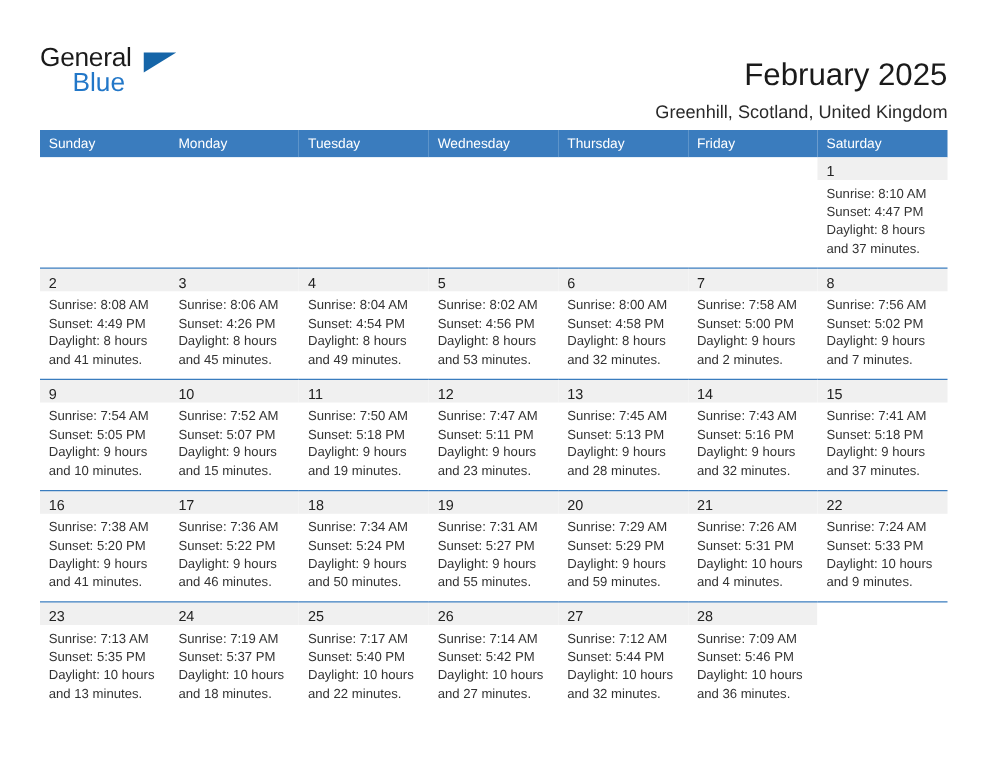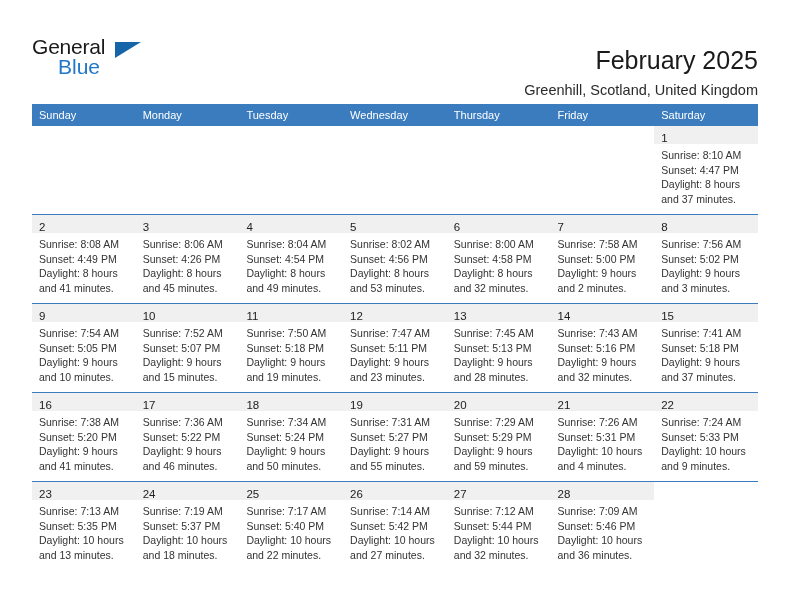--- a/index.html
+++ b/index.html
@@ -290,21 +290,21 @@
               <div class="cell-line">Daylight: 9 hours</div>
               <div class="cell-line">and 2 minutes.</div>
             </div>
           </td>
           <td>
             <div class="daynum-band"><span class="daynum">8</span></div>
             <div class="cell-body">
               <div class="cell-line">Sunrise: 7:56 AM</div>
               <div class="cell-line">Sunset: 5:02 PM</div>
               <div class="cell-line">Daylight: 9 hours</div>
-              <div class="cell-line">and 3 minutes.</div>
+              <div class="cell-line">and 7 minutes.</div>
             </div>
           </td>
         </tr>
         <tr>
           <td>
             <div class="daynum-band"><span class="daynum">9</span></div>
             <div class="cell-body">
               <div class="cell-line">Sunrise: 7:54 AM</div>
               <div class="cell-line">Sunset: 5:05 PM</div>
               <div class="cell-line">Daylight: 9 hours</div>

